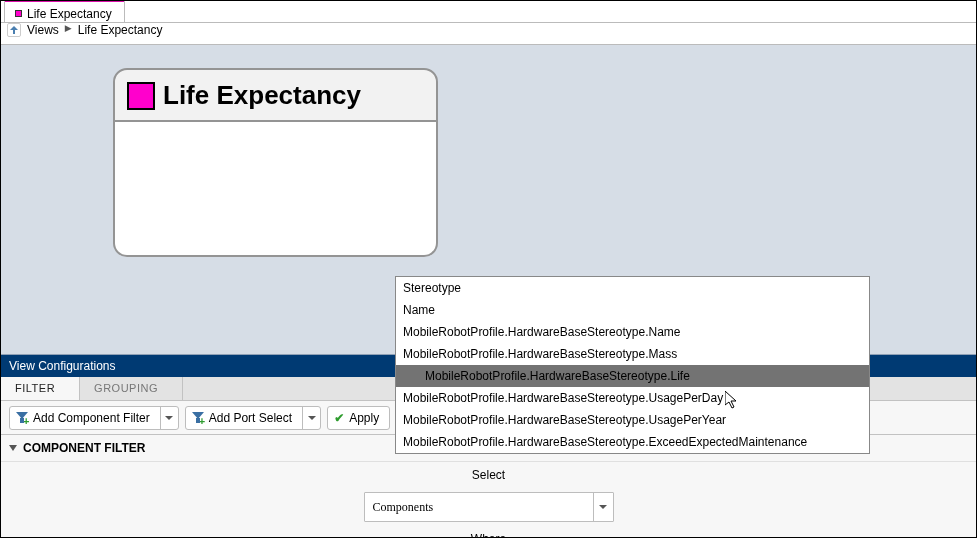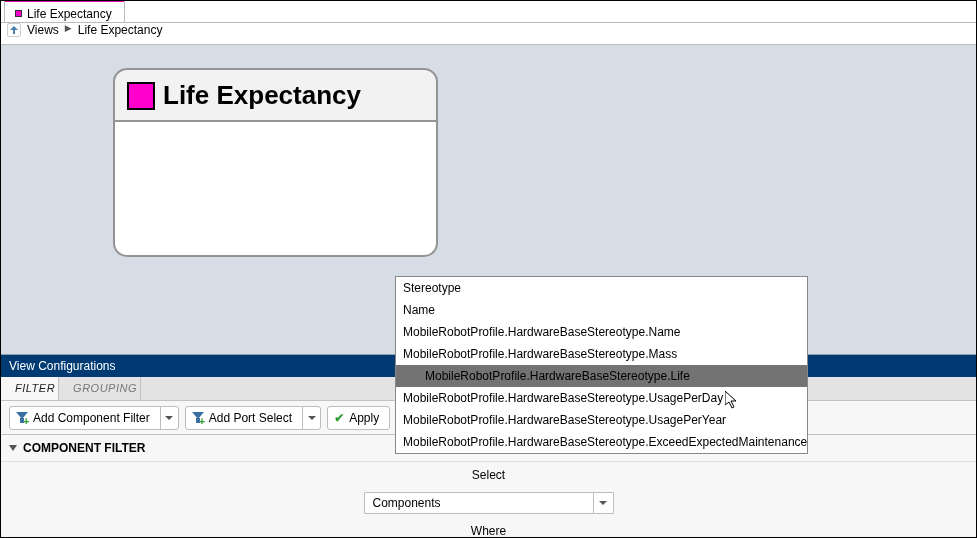--- a/index.html
+++ b/index.html
@@ -109,26 +109,25 @@
     font-size: 12px;
   }
   
   .sub-tabbar {
     height: 24px;
     background: #e3e3e3;
     border-bottom: 1px solid #c2c2c2;
     display: flex;
   }
   .sub-tab {
-    padding: 5px 3px 0 14px;
+    padding: 5px 24px 0 14px;
     font-size: 11px;
     color: #777;
     letter-spacing: 0.5px;
     border-right: 1px solid #c2c2c2;
-    font-style: italic;
   }
   .sub-tab.active {
     background: #f7f7f7;
     color: #222;
   }
   
   .toolbar-row {
     height: 34px;
     background: #f7f7f7;
     border-bottom: 1px solid #c2c2c2;
@@ -222,25 +221,26 @@
     align-items: center;
     gap: 10px;
     padding: 6px 5px;
     background: #f7f7f7;
     font-size: 12px;
     flex-direction: column;
   }
   .dd {
     border: 1px solid #bdbdbd;
     background: #fff;
-    height: 22px;
+    height: 30px;
     display: flex;
     align-items: center;
     font-size: 12px;
     border-radius: 1px;
+    font-family: Liberation Serif, serif;
   }
   .dd .dd-text {
     padding: 0 8px;
     flex: 1;
     overflow: hidden;
     text-overflow: ellipsis;
     white-space: nowrap;
     text-align: left;
   }
   .dd .dd-caret {
@@ -266,21 +266,21 @@
     display: flex;
     align-items: center;
     padding: 0 8px;
     border-top: 1px solid #c2c2c2;
   }
   
   .popup {
     position: absolute;
     left: 394px;
     top: 275px;
-    width: 413px;
+    width: 475px;
     background: #fff;
     border: 1px solid #888;
     z-index: 100;
   }
   .popup .opt {
     padding: 4px 7px;
     font-size: 12px;
     cursor: default;
     white-space: nowrap;
   }

